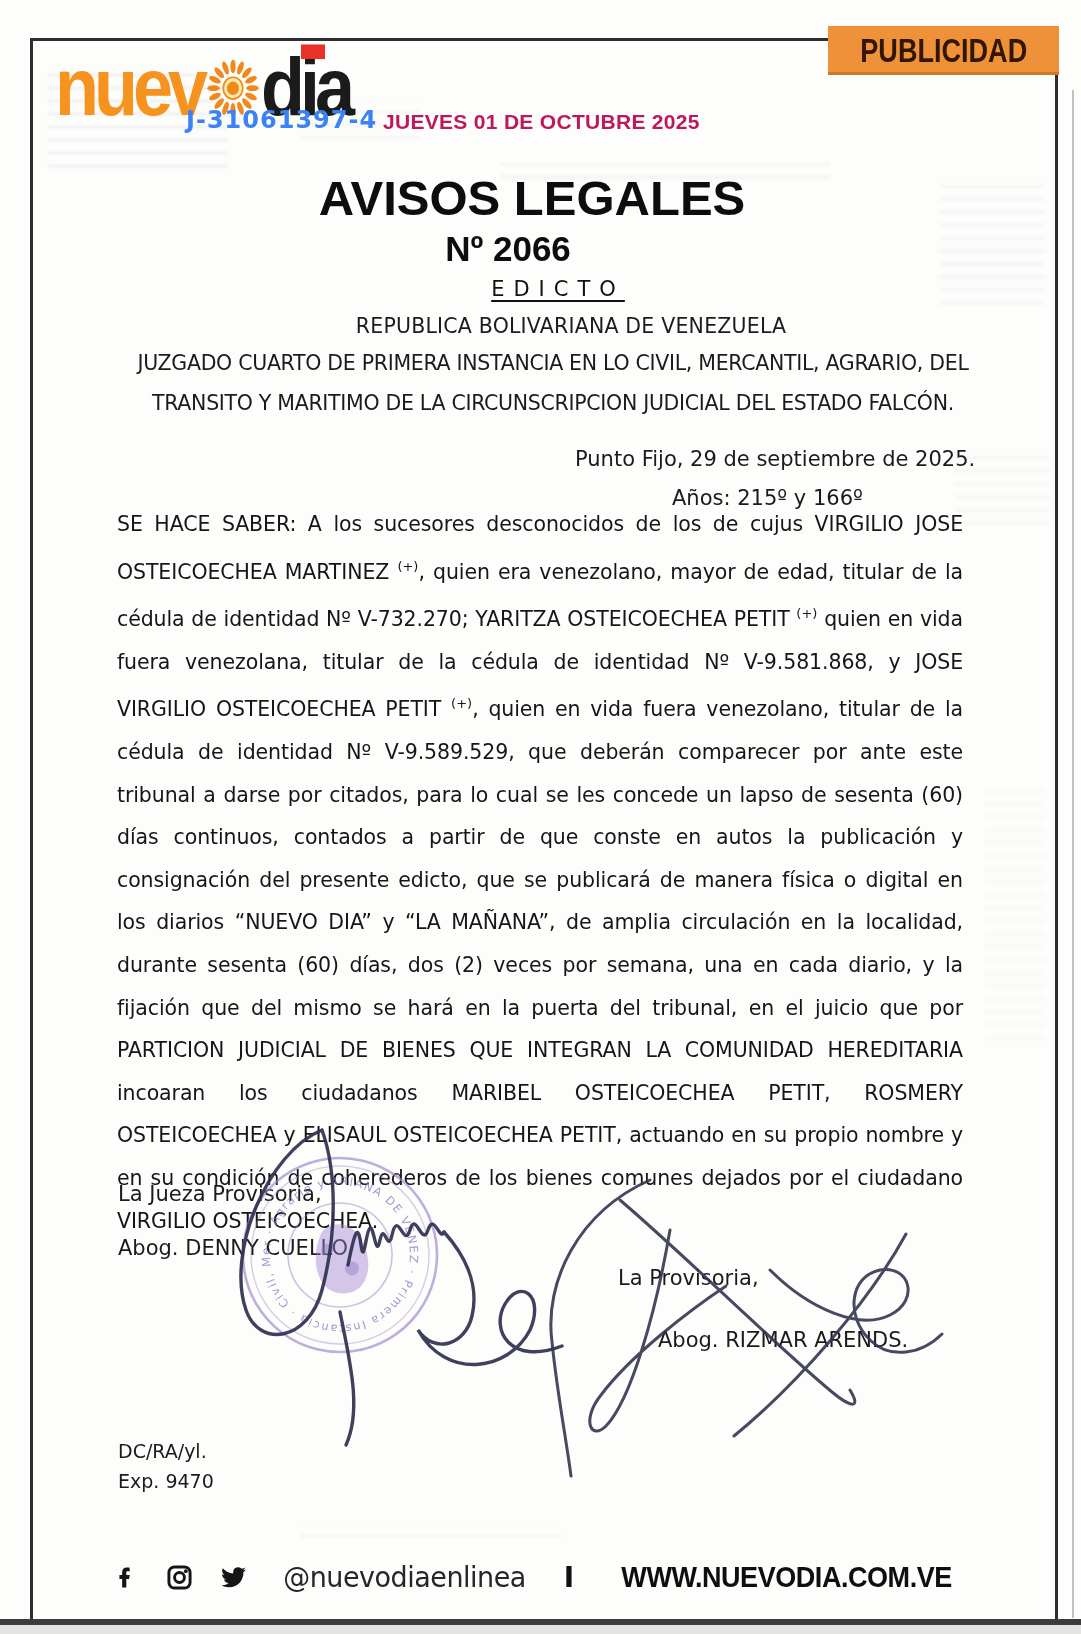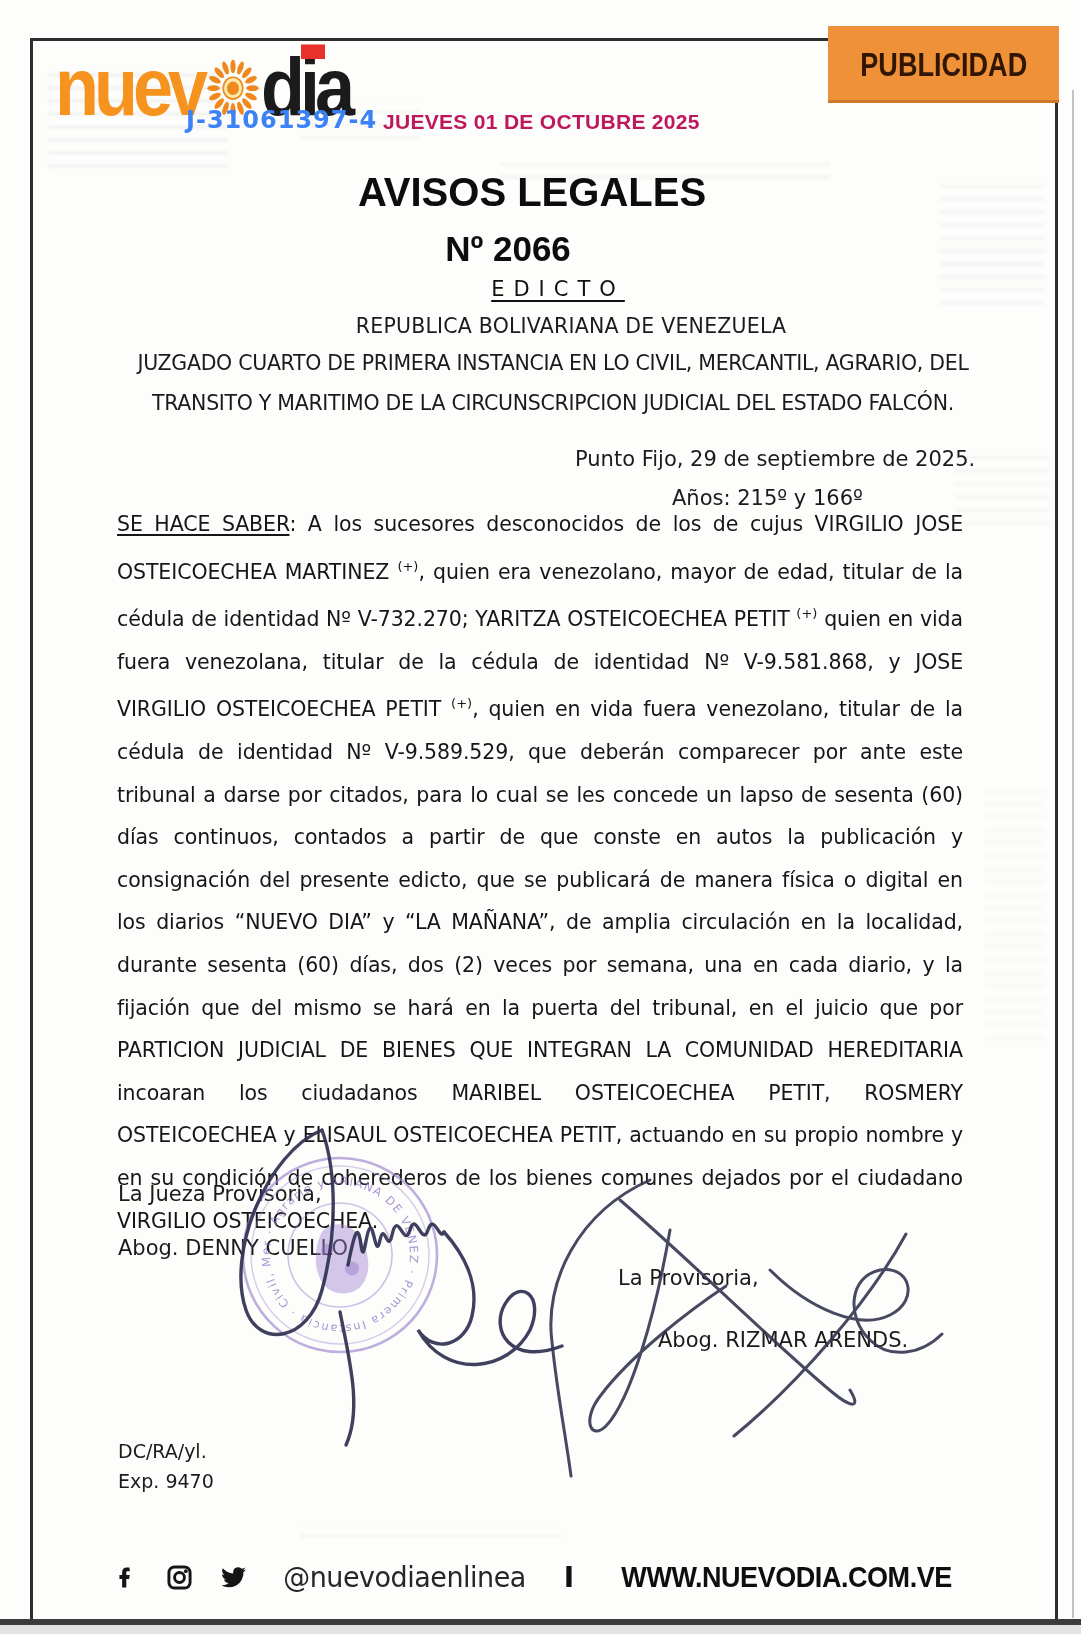--- a/index.html
+++ b/index.html
@@ -44,50 +44,50 @@
     position:absolute;left:1px;top:-8px;width:24px;height:13px;background:#e8312a;
   }
   .rif{
     left:186px;top:106px;font-size:24px;font-weight:600;color:#3b82f6;letter-spacing:1px;
   }
   .issue-date{
     left:383px;top:110px;font-size:21px;font-weight:bold;color:#be185d;
     font-family:"Liberation Sans",sans-serif;letter-spacing:.3px;
   }
   .publicidad{
-    left:828px;top:26px;width:231px;height:77px;background:#ef9138;
+    left:828px;top:26px;width:231px;height:49px;background:#ef9138;
     display:flex;align-items:center;justify-content:center;
     box-shadow:inset 0 -3px 0 rgba(150,75,10,.35);
   }
   .publicidad span{
     font-family:"Liberation Sans",sans-serif;font-weight:bold;font-size:33px;color:#311703;
     transform:scaleX(.82);letter-spacing:0;
   }
 
   
   .cwrap{left:30px;width:1022px;text-align:center;}
   .title{top:170px;font-family:"Liberation Sans",sans-serif;font-weight:bold;
-    font-size:40px;color:#0d0d0d;letter-spacing:0;transform:translateX(-9px);}
+    font-size:49px;color:#0d0d0d;letter-spacing:0;transform:translateX(-9px);}
   .number{top:229px;font-family:"Liberation Sans",sans-serif;font-weight:bold;
     font-size:35px;color:#0d0d0d;transform:translateX(-33px);}
   .edicto{top:277px;font-size:21px;letter-spacing:9px;color:#111;
     text-decoration:underline;text-underline-offset:4px;transform:translateX(17px);}
   .republica{top:314px;font-size:20.5px;transform:translateX(30px);letter-spacing:.2px;}
   .court1{top:351px;font-size:20.5px;transform:translateX(12px);letter-spacing:-.3px;}
   .court2{top:391px;font-size:20.5px;transform:translateX(12px);letter-spacing:-.3px;}
   .place-date{left:575px;top:447px;font-size:21px;}
   .years{left:672px;top:486px;font-size:21px;}
 
   
   .legal-body{
     left:117px;top:503px;width:846px;
     font-size:20.5px;line-height:42.6px;text-align:justify;color:#161616;
     letter-spacing:-.1px;
   }
-  .legal-body .u{text-decoration:underline;text-underline-offset:3px;}
+  .legal-body .u{text-underline-offset:3px;}
   .legal-body .sup{font-size:13px;vertical-align:8px;letter-spacing:0;}
 
   
   .judge-title{left:118px;top:1182px;font-size:21px;}
   .judge-name{left:118px;top:1236px;font-size:21px;}
   .secretary-title{left:618px;top:1266px;font-size:21px;}
   .secretary-name{left:618px;top:1328px;font-size:21px;margin-left:40px;}
   .initials{left:118px;top:1440px;font-size:19px;}
   .file-number{left:118px;top:1470px;font-size:19px;}
   .sig-overlay{left:150px;top:1080px;width:900px;height:420px;pointer-events:none;}

